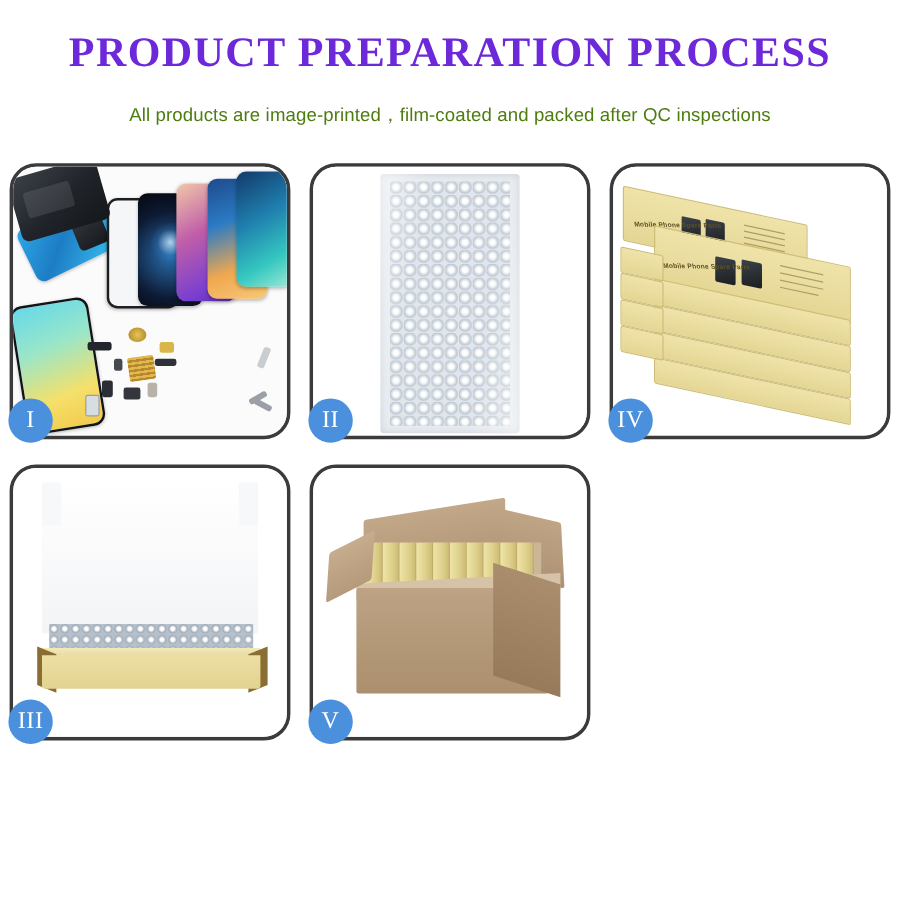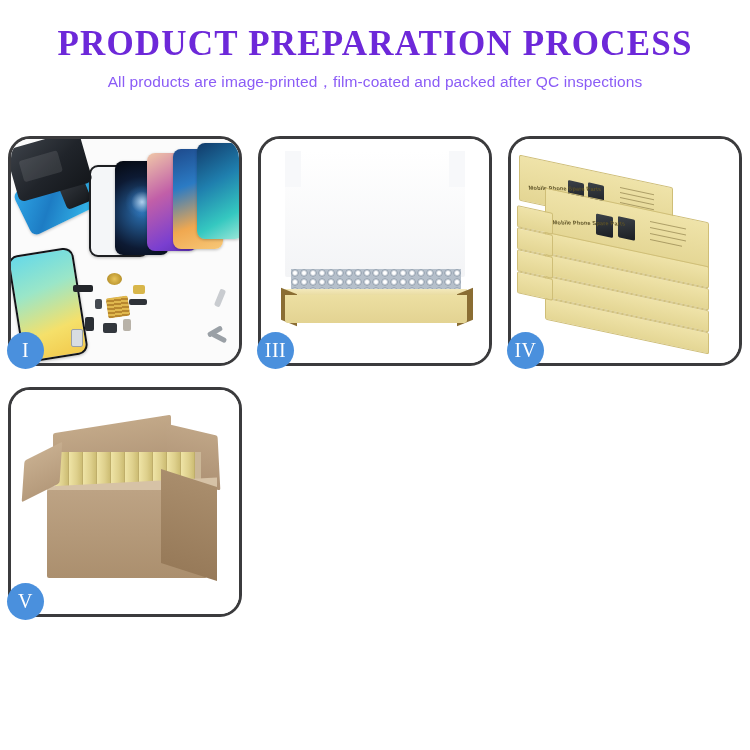--- a/index.html
+++ b/index.html
@@ -24,25 +24,25 @@
   .title {
     font-family: Liberation Serif, serif;
     font-size: 35px;
     font-weight: 700;
     letter-spacing: 1.2px;
     color: #6d28d9;
     line-height: 1.05;
     white-space: nowrap;
   }
   .subtitle {
-    margin-top: 9px;
+    margin-top: 23px;
     font-family: "Liberation Sans", sans-serif;
     font-size: 15.5px;
     font-weight: 400;
-    color: #8b5cf6;
+    color: #4d7c0f;
     letter-spacing: 0.1px;
     white-space: nowrap;
   }
 
   
   .grid {
     position: absolute;
     top: 136px;
     left: 8px;
     width: 734px;
@@ -355,72 +355,78 @@
       <div class="chip c7"></div>
       <div class="chip c8"></div>
       <div class="chip c9"></div>
       <div class="chip c10"></div>
       <div class="chip c11"></div>
       <div class="chip c12"></div>
     </div>
     <div class="badge">I</div>
   </div>
 
+  <div class="card">
+    <div class="card-inner p2">
+      <div class="bubblewrap"></div>
+    </div>
+    <div class="badge">II</div>
+  </div>
+
+  <div class="card">
+    <div class="card-inner p4">
+      <div class="stackwrap">
+
+        <div class="sbox" style="left:6px; top:18px; width:152px; height:44px; transform: skewY(12deg);">
+          <div class="lcd" style="left:48px; top:14px; width:16px; height:20px;"></div>
+          <div class="lcd" style="left:68px; top:12px; width:16px; height:20px;"></div>
+          <div class="lbl" style="left:8px; top:20px; transform: rotate(-11deg);">Mobile Phone Spare Parts</div>
+          <div class="ruleline" style="left:100px; top:10px; width:34px;"></div>
+          <div class="ruleline" style="left:100px; top:15px; width:34px;"></div>
+          <div class="ruleline" style="left:100px; top:20px; width:34px;"></div>
+          <div class="ruleline" style="left:100px; top:25px; width:34px;"></div>
+          <div class="ruleline" style="left:100px; top:30px; width:30px;"></div>
+        </div>
+
+        <div class="sbox" style="left:32px; top:52px; width:162px; height:46px; transform: skewY(12deg);">
+          <div class="lcd" style="left:50px; top:14px; width:17px; height:21px;"></div>
+          <div class="lcd" style="left:72px; top:12px; width:17px; height:21px;"></div>
+          <div class="lbl" style="left:6px; top:22px; transform: rotate(-11deg);">Mobile Phone Spare Parts</div>
+          <div class="ruleline" style="left:104px; top:10px; width:36px;"></div>
+          <div class="ruleline" style="left:104px; top:16px; width:36px;"></div>
+          <div class="ruleline" style="left:104px; top:22px; width:36px;"></div>
+          <div class="ruleline" style="left:104px; top:28px; width:32px;"></div>
+        </div>
+
+        <div class="sbox" style="left:32px; top:96px;  width:162px; height:20px; transform: skewY(12deg);"></div>
+        <div class="sbox" style="left:32px; top:118px; width:162px; height:20px; transform: skewY(12deg);"></div>
+        <div class="sbox" style="left:32px; top:140px; width:162px; height:20px; transform: skewY(12deg);"></div>
+        <div class="sbox" style="left:32px; top:162px; width:162px; height:20px; transform: skewY(12deg);"></div>
+
+        <div class="sbox" style="left:4px; top:56px;  width:34px; height:20px; transform: skewY(12deg);"></div>
+        <div class="sbox" style="left:4px; top:78px;  width:34px; height:20px; transform: skewY(12deg);"></div>
+        <div class="sbox" style="left:4px; top:100px; width:34px; height:20px; transform: skewY(12deg);"></div>
+        <div class="sbox" style="left:4px; top:122px; width:34px; height:20px; transform: skewY(12deg);"></div>
+      </div>
+    </div>
+    <div class="badge">IV</div>
+  </div>
 
   <div class="card">
     <div class="card-inner p3">
       <div class="b3-backdrop"></div>
       <div class="b3-lidL"></div>
       <div class="b3-lidR"></div>
       <div class="b3-inner"></div>
       <div class="b3-rim"></div>
       <div class="b3-flapL"></div>
       <div class="b3-flapR"></div>
       <div class="b3-front"></div>
     </div>
     <div class="badge">III</div>
-  </div>
-
-  <div class="card">
-    <div class="card-inner p4">
-      <div class="stackwrap">
-
-        <div class="sbox" style="left:6px; top:18px; width:152px; height:44px; transform: skewY(12deg);">
-          <div class="lcd" style="left:48px; top:14px; width:16px; height:20px;"></div>
-          <div class="lcd" style="left:68px; top:12px; width:16px; height:20px;"></div>
-          <div class="lbl" style="left:8px; top:20px; transform: rotate(-11deg);">Mobile Phone Spare Parts</div>
-          <div class="ruleline" style="left:100px; top:10px; width:34px;"></div>
-          <div class="ruleline" style="left:100px; top:15px; width:34px;"></div>
-          <div class="ruleline" style="left:100px; top:20px; width:34px;"></div>
-          <div class="ruleline" style="left:100px; top:25px; width:34px;"></div>
-          <div class="ruleline" style="left:100px; top:30px; width:30px;"></div>
-        </div>
-
-        <div class="sbox" style="left:32px; top:52px; width:162px; height:46px; transform: skewY(12deg);">
-          <div class="lcd" style="left:50px; top:14px; width:17px; height:21px;"></div>
-          <div class="lcd" style="left:72px; top:12px; width:17px; height:21px;"></div>
-          <div class="lbl" style="left:6px; top:22px; transform: rotate(-11deg);">Mobile Phone Spare Parts</div>
-          <div class="ruleline" style="left:104px; top:10px; width:36px;"></div>
-          <div class="ruleline" style="left:104px; top:16px; width:36px;"></div>
-          <div class="ruleline" style="left:104px; top:22px; width:36px;"></div>
-          <div class="ruleline" style="left:104px; top:28px; width:32px;"></div>
-        </div>
-
-        <div class="sbox" style="left:32px; top:96px;  width:162px; height:20px; transform: skewY(12deg);"></div>
-        <div class="sbox" style="left:32px; top:118px; width:162px; height:20px; transform: skewY(12deg);"></div>
-        <div class="sbox" style="left:32px; top:140px; width:162px; height:20px; transform: skewY(12deg);"></div>
-        <div class="sbox" style="left:32px; top:162px; width:162px; height:20px; transform: skewY(12deg);"></div>
-
-        <div class="sbox" style="left:4px; top:56px;  width:34px; height:20px; transform: skewY(12deg);"></div>
-        <div class="sbox" style="left:4px; top:78px;  width:34px; height:20px; transform: skewY(12deg);"></div>
-        <div class="sbox" style="left:4px; top:100px; width:34px; height:20px; transform: skewY(12deg);"></div>
-        <div class="sbox" style="left:4px; top:122px; width:34px; height:20px; transform: skewY(12deg);"></div>
-      </div>
-    </div>
-    <div class="badge">IV</div>
   </div>
 
   <div class="card">
     <div class="card-inner p5">
       <div class="c5-flapBack"></div>
       <div class="c5-flapRight"></div>
       <div class="c5-inner">
         <div class="ybar" style="left:0px;"></div>
         <div class="ybar" style="left:14px;"></div>
         <div class="ybar" style="left:28px;"></div>

